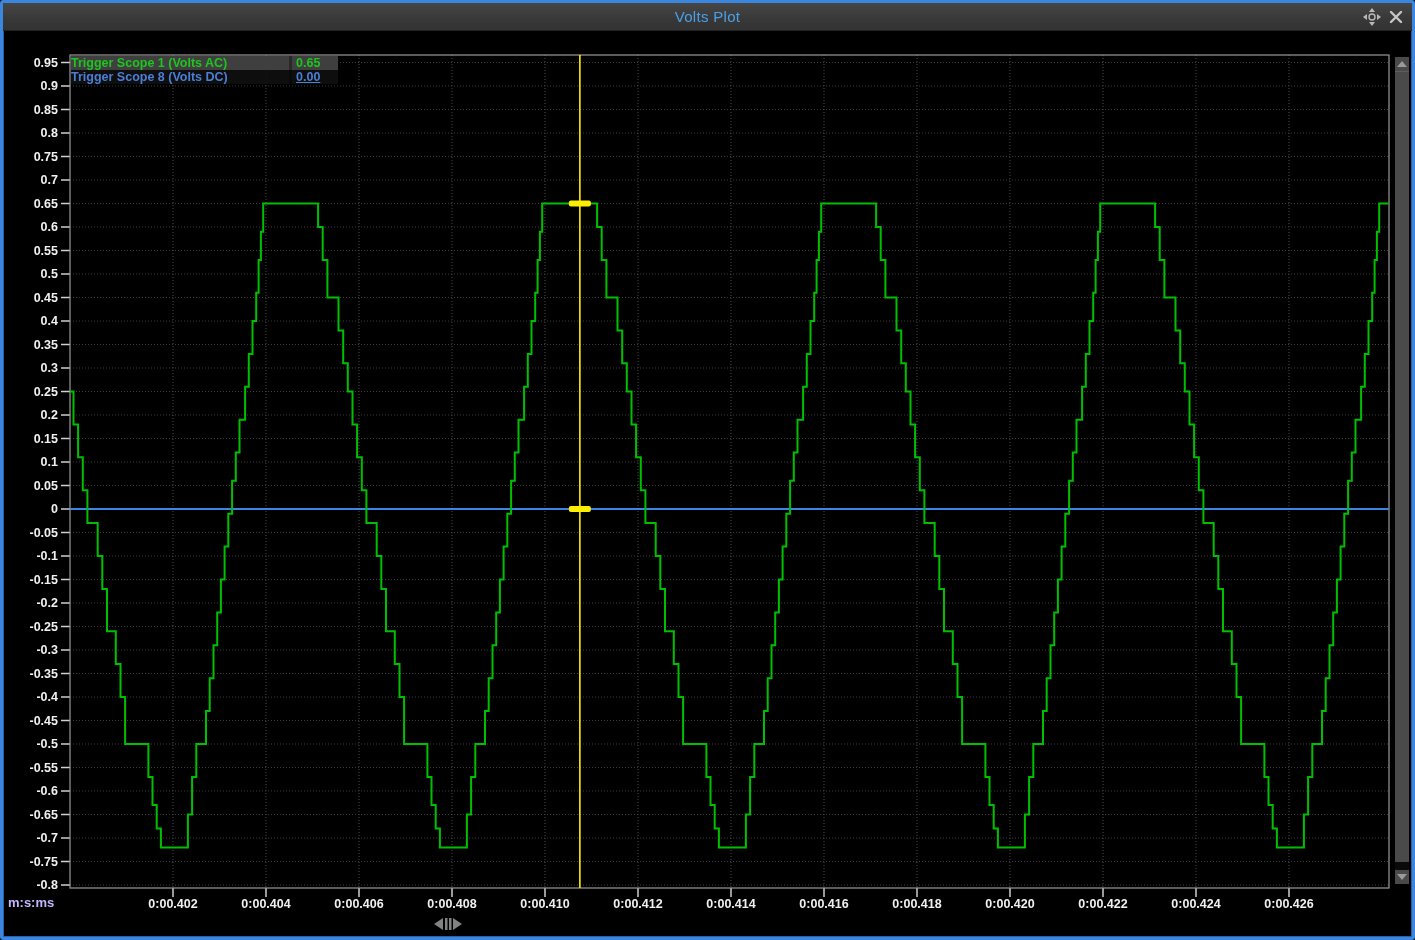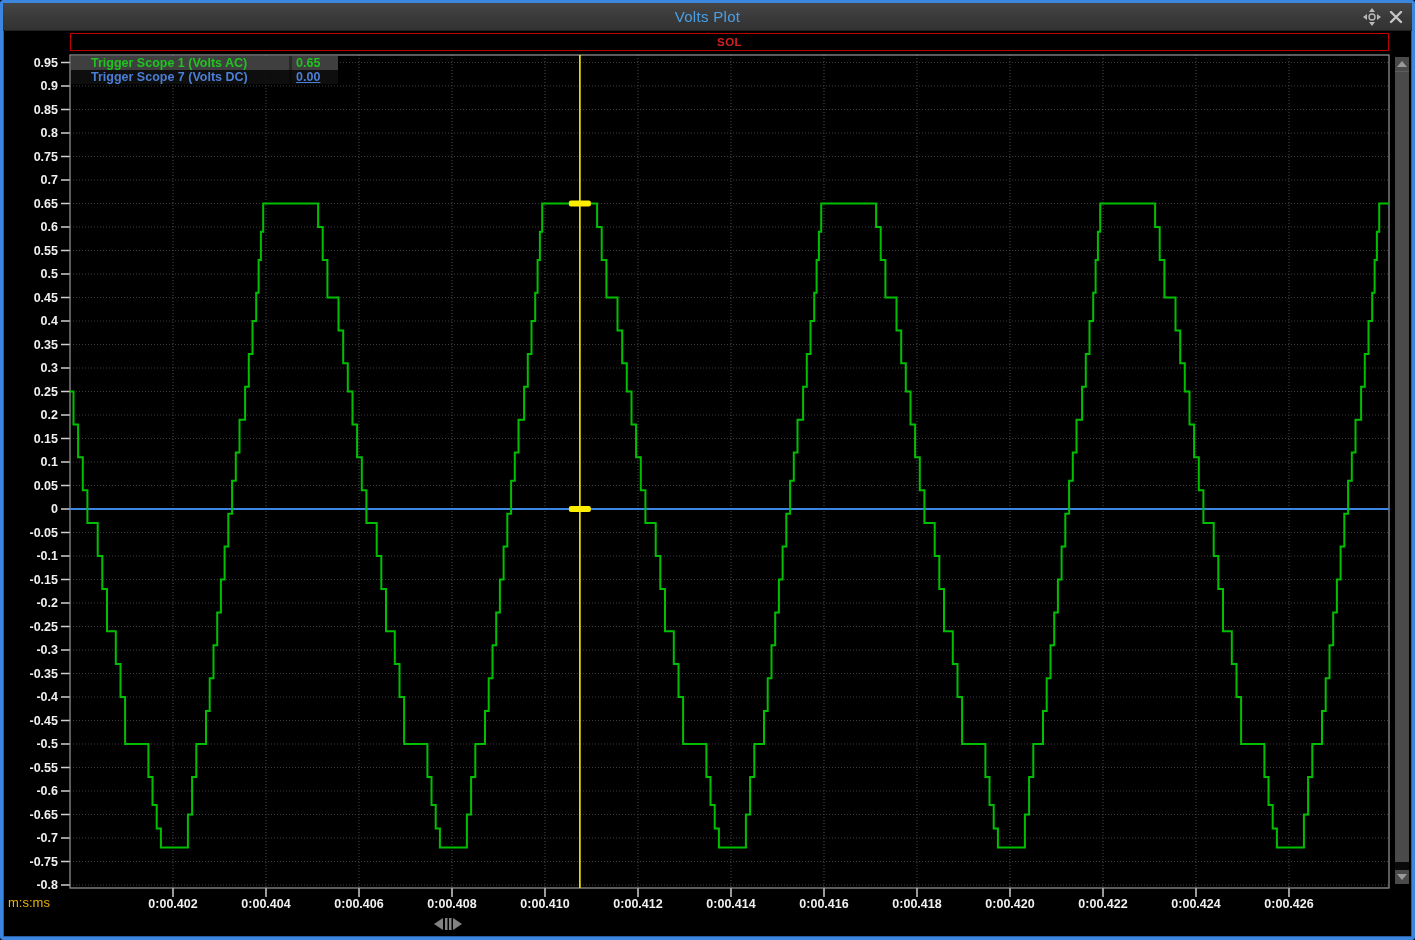--- a/index.html
+++ b/index.html
@@ -24,26 +24,26 @@
   .sol{
     position:absolute;left:70px;top:33px;width:1319px;height:18px;
     border:1px solid #c00000;background:#000;z-index:3;
     display:flex;align-items:center;justify-content:center;
   }
   .sol span{color:#d42020;font-size:11.5px;font-weight:bold;letter-spacing:.4px;}
   svg.plot{position:absolute;left:0;top:0;z-index:1;}
   .legend{position:absolute;left:71px;top:56px;z-index:4;font-size:12.5px;font-weight:bold;}
   .legend-row{display:flex;height:14px;line-height:14px;background:rgba(16,16,16,.88);}
   .legend-row.selected{background:#3f3f3f;}
-  .lg-name{width:218px;padding-left:20px;white-space:nowrap;}
+  .lg-name{width:218px;padding-left:0;white-space:nowrap;}
   .lg-gap{width:3px;background:rgba(0,0,0,.35);}
   .lg-val{width:46px;padding-left:4px;}
   .xunit{
-    position:absolute;left:8px;top:895px;z-index:3;color:#eab308;
-    font-size:13px;font-weight:normal;
+    position:absolute;left:8px;top:895px;z-index:3;color:#c4b5fd;
+    font-size:13px;font-weight:bold;
   }
   .panhandle{position:absolute;left:434px;top:915px;z-index:3;}
   .scrollbar{
     position:absolute;left:1395px;top:57px;width:14px;height:827px;z-index:3;
     display:flex;flex-direction:column;background:#0a0a0a;
   }
   .sb-up,.sb-down{height:14px;background:#4a4a4a;position:relative;flex:none;}
   .sb-up::after{
     content:"";position:absolute;left:2px;top:4px;
     border-left:5px solid transparent;border-right:5px solid transparent;
@@ -74,23 +74,20 @@
         </svg>
       </div>
       <div class="tb-btn">
         <svg width="14" height="14" viewBox="0 0 14 14">
           <path d="M2 2 L12 12 M12 2 L2 12" stroke="#c6c6c6" stroke-width="2.4" stroke-linecap="round"></path>
         </svg>
       </div>
     </div>
   </div>
 
-  <div class="sol">
-    <span>SOL</span>
-  </div>
 
   <svg id="plot-svg" class="plot" width="1415" height="940" viewBox="0 0 1415 940">
       <defs>
         <clipPath id="plotclip">
           <rect x="70" y="55" width="1319" height="833"></rect>
         </clipPath>
       </defs>
       <g>
         <line x1="70" y1="62.5" x2="1389" y2="62.5" stroke="#3d3d3d" stroke-dasharray="1 2"></line>
         <line x1="70" y1="86" x2="1389" y2="86" stroke="#3d3d3d" stroke-dasharray="1 2"></line>
@@ -256,21 +253,21 @@
       </g>
     </svg>
 
   <div class="legend">
     <div class="legend-row selected">
       <span class="lg-name" style="color: rgb(31, 196, 31);">Trigger Scope 1 (Volts AC)</span>
       <span class="lg-gap"></span>
       <span class="lg-val" style="color: rgb(31, 196, 31);">0.65</span>
     </div>
     <div class="legend-row">
-      <span class="lg-name" style="color: rgb(75, 127, 214);">Trigger Scope 7 (Volts DC)</span>
+      <span class="lg-name" style="color: rgb(75, 127, 214);">Trigger Scope 8 (Volts DC)</span>
       <span class="lg-gap"></span>
       <span class="lg-val" style="color: rgb(75, 127, 214); text-decoration: underline;">0.00</span>
     </div>
   </div>
 
   <div class="xunit">m:s:ms</div>
 
   <div class="panhandle">
     <svg width="28" height="18" viewBox="0 0 28 18">
       <path d="M0 9 L9 3 L9 15 Z" fill="#828282"></path>

